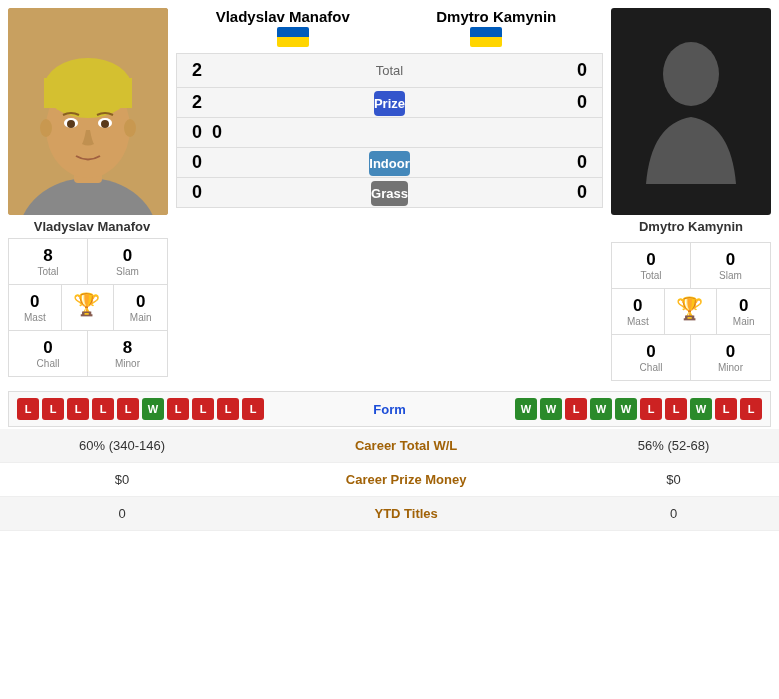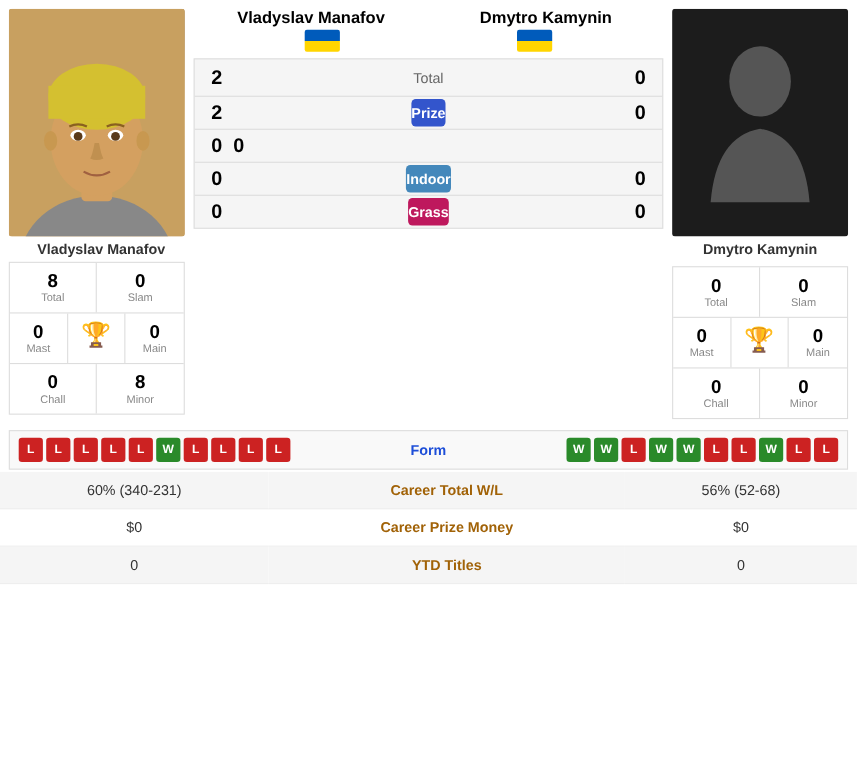--- a/index.html
+++ b/index.html
@@ -85,21 +85,21 @@
       text-align: center;
       border-radius: 4px;
       font-size: 13px;
       font-weight: bold;
       color: #fff;
     }
 
     .pill-hard { background: #3355cc; }
     .pill-clay { background: #cc7722; }
     .pill-indoor { background: #4488bb; }
-    .pill-grass { background: #be185d; }
+    .pill-grass { background: #737373; }
 
     .fbadge {
       width: 22px;
       height: 22px;
       border-radius: 3px;
       display: flex;
       align-items: center;
       justify-content: center;
       font-size: 11px;
       font-weight: bold;
@@ -351,21 +351,21 @@
         <div class="fbadge fb-w">W</div>
         <div class="fbadge fb-l">L</div>
         <div class="fbadge fb-l">L</div>
       </div>
     </div>
   </div>
 
   <table class="bottom-table">
     <tbody>
         <tr>
-      <td class="bt-left">60% (340-231)</td>
+      <td class="bt-left">60% (340-146)</td>
       <td class="bt-center">Career Total W/L</td>
       <td class="bt-right">56% (52-68)</td>
     </tr>
     <tr>
       <td class="bt-left">$0</td>
       <td class="bt-center">Career Prize Money</td>
       <td class="bt-right">$0</td>
     </tr>
     <tr>
       <td class="bt-left">0</td>

